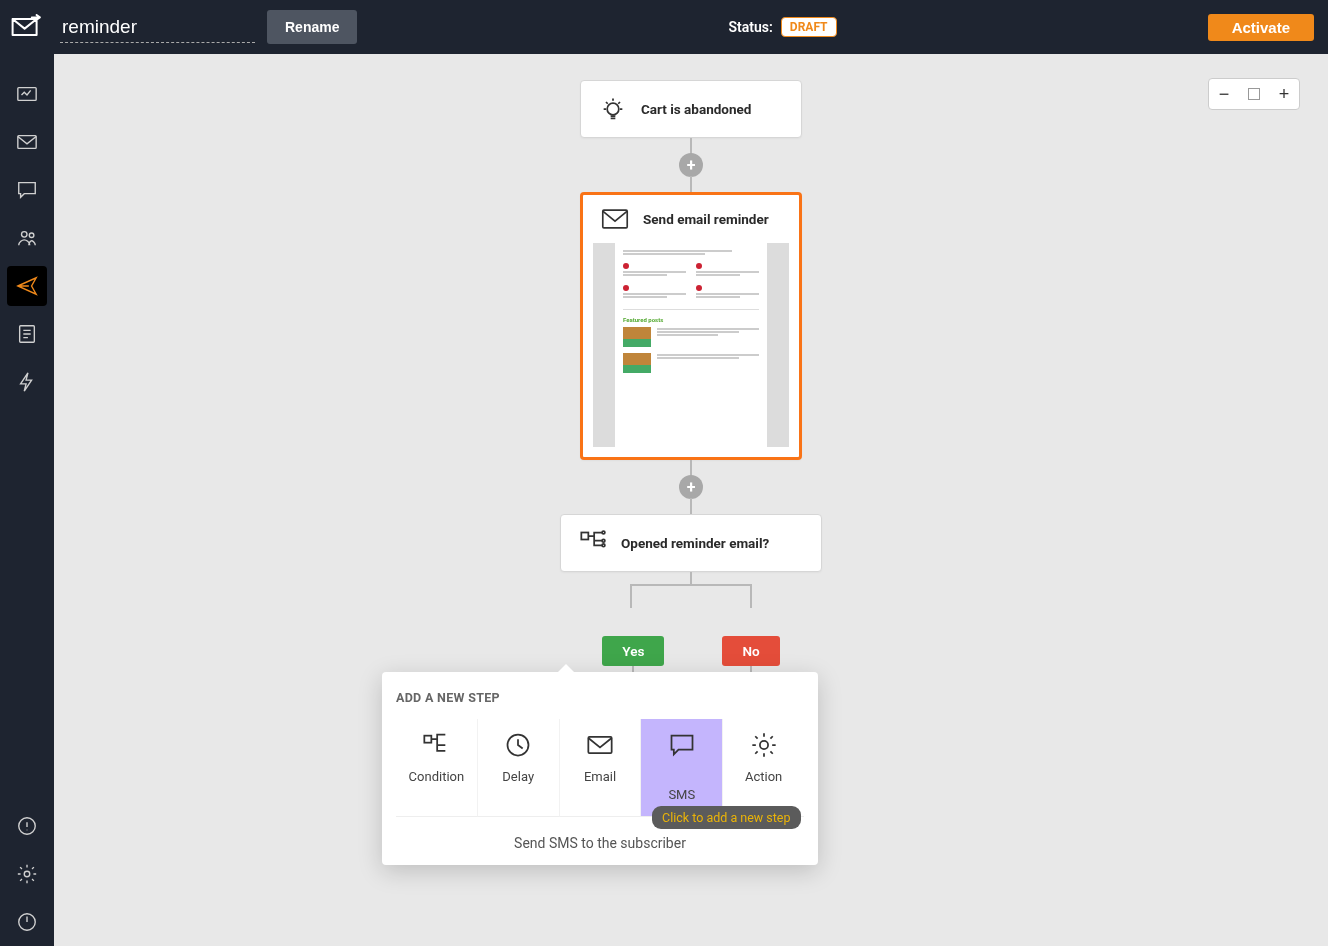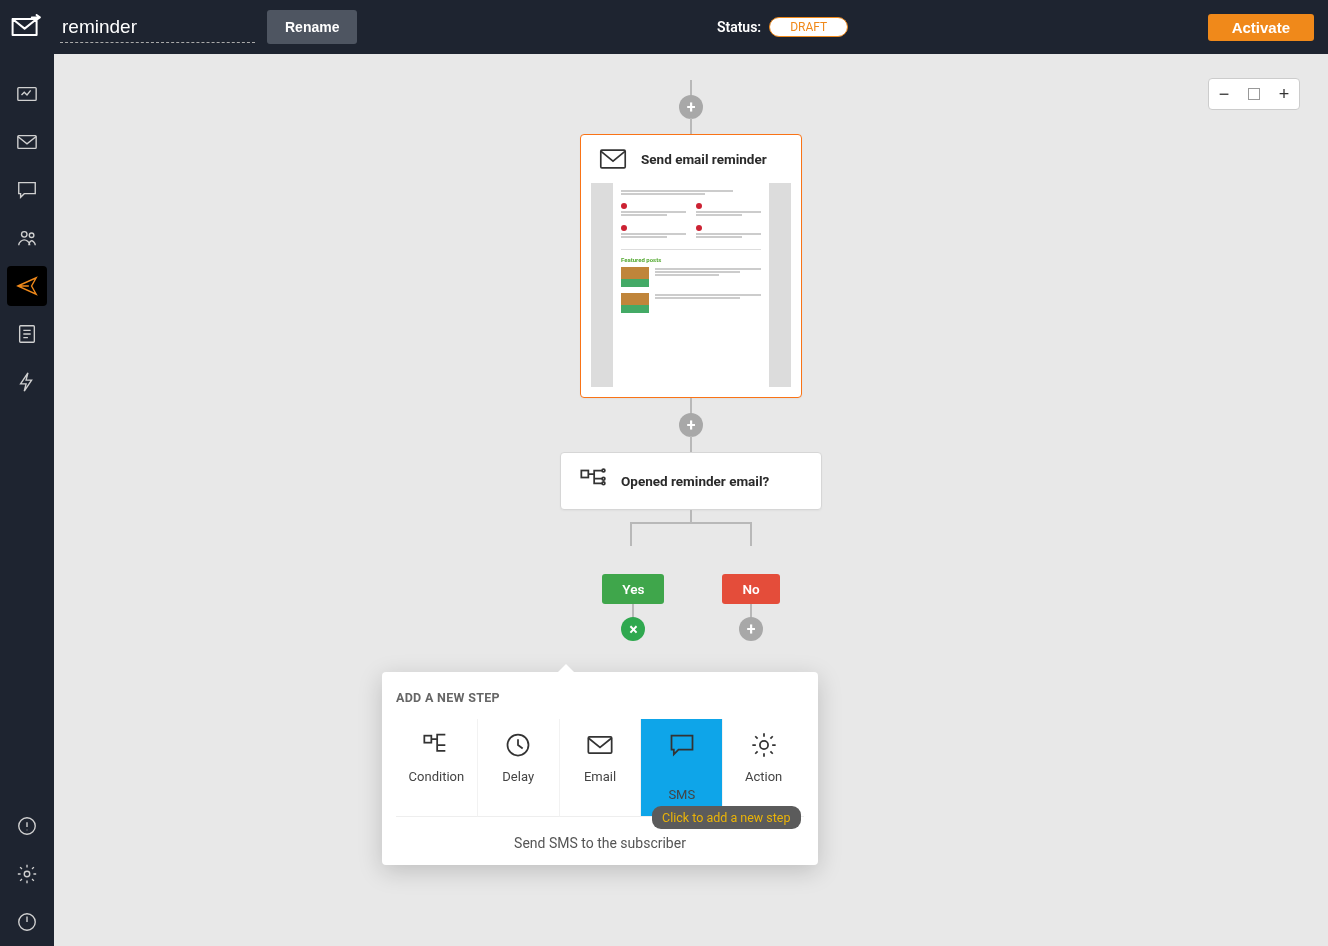--- a/index.html
+++ b/index.html
@@ -16,21 +16,21 @@
   .name-input {
     background: transparent; border: none; border-bottom: 1px dashed #aaa;
     color: #fff; font-size: 19px; padding: 4px 2px; width: 195px; margin-left: 6px;
     outline: none;
   }
   .rename-btn {
     margin-left: 12px; background: #4e5561; color: #fff; border: none;
     padding: 9px 18px; font-size: 14px; font-weight: 600; border-radius: 3px; cursor: pointer;
   }
   .status-wrap { margin: 0 auto; display: flex; align-items: center; gap: 8px; color: #fff; font-size: 14px; font-weight: 600; }
-  .status-badge { background: #fff; color: #f0891a; border: 1px solid #f0891a; padding: 2px 20px; font-size: 12px; font-weight: 400; border-radius: 10px;}
+  .status-badge { background: #fff; color: #f0891a; border: 1px solid #f0891a; padding: 2px 8px; font-size: 12px; font-weight: 700; border-radius: 4px;}
   .activate-btn { background: #f0891a; color: #fff; border: none; padding: 5px 24px; font-size: 15px; font-weight: 600; border-radius: 3px; cursor: pointer; }
 
   
   .sidebar {
     position: absolute; left: 0; top: 54px; bottom: 0; width: 54px;
     background: #1e2430; display: flex; flex-direction: column; align-items: center;
     padding-top: 16px; z-index: 40;
   }
   .sidebar-item { width: 40px; height: 40px; display: flex; align-items: center; justify-content: center; margin: 4px 0; border-radius: 4px; cursor: pointer; }
   .sidebar-item.active { background: #000; }
@@ -58,21 +58,21 @@
   .card {
     background: #fff; border: 1px solid #d6d6d6; border-radius: 4px;
     display: flex; align-items: center; gap: 14px; padding: 14px 18px;
     width: 222px; box-shadow: 0 1px 2px rgba(0,0,0,0.04);
   }
   .card.wide { width: 262px; padding: 14px 18px; }
   .card .card-icon { width: 28px; height: 28px; flex-shrink: 0; }
   .card .card-icon svg { width: 100%; height: 100%; stroke: #333; fill: none; stroke-width: 1.5; }
   .card .card-title { font-size: 13.5px; font-weight: 700; color: #2a2a2a; }
 
-  .email-card { width: 222px; background: #fff; border: 1px solid #f97316; border-radius: 4px; padding: 0; box-shadow: 0 1px 2px rgba(0,0,0,0.04);}
+  .email-card { width: 222px; background: #fff; border: 3px solid #f97316; border-radius: 4px; padding: 0; box-shadow: 0 1px 2px rgba(0,0,0,0.04);}
   .email-card .ec-head { display: flex; align-items: center; gap: 14px; padding: 14px 18px; }
   .email-card .ec-head .card-icon { width: 28px; height: 20px; }
   .email-card .ec-head svg { width: 100%; height: 100%; stroke: #333; fill: none; stroke-width: 1.5; }
   .email-card .ec-head .card-title { font-size: 13.5px; font-weight: 700; color: #2a2a2a; }
   .email-preview { margin: 0 10px 10px 10px; height: 204px; background: #dcdcdc; position: relative; overflow: hidden; }
   .email-preview .ep-inner { position: absolute; left: 22px; right: 22px; top: 0; bottom: 0; background: #fff; padding: 6px 8px; font-size: 5px; color: #666; }
   .ep-row { display: flex; gap: 10px; margin-top: 8px; }
   .ep-col { flex: 1; }
   .ep-dot { width: 6px; height: 6px; background: #c23; border-radius: 50%; margin-bottom: 2px; }
   .ep-line { height: 2px; background: #ccc; margin: 1px 0; }
@@ -108,21 +108,21 @@
     left: 50%; transform: translateX(-309px); top: 618px;
   }
   .popover::before {
     content: ""; position: absolute; top: -8px; left: 176px; width: 0; height: 0;
     border-left: 8px solid transparent; border-right: 8px solid transparent; border-bottom: 8px solid #fff;
   }
   .popover-title { font-size: 12.5px; font-weight: 700; color: #666; letter-spacing: 0.3px; margin-bottom: 14px; }
   .step-options { display: flex; }
   .step-opt { flex: 1; display: flex; flex-direction: column; align-items: center; gap: 10px; padding: 12px 4px 14px; cursor: pointer; border-bottom: 1px solid #eee; border-right: 1px solid #f2f2f2;}
   .step-opt:last-child { border-right: none; }
-  .step-opt.hover { background: #0ea5e9; gap: 28px; }
+  .step-opt.hover { background: #c4b5fd; gap: 28px; }
   .step-opt svg { width: 28px; height: 28px; stroke: #333; fill: none; stroke-width: 1.5; }
   .step-opt span { font-size: 13px; color: #444; }
   .popover-desc { text-align: center; font-size: 14px; color: #555; margin-top: 18px; }
 
   .tooltip {
     position: absolute; background: #5b5b5b; color: #eab308; font-size: 12.5px;
     padding: 4px 10px; border-radius: 9px; white-space: nowrap; z-index: 70;
   }
 </style>
 </head>
@@ -210,20 +210,29 @@
   <div class="zoom">
     <button>−</button>
     <div class="fit">
         <div></div>
       </div>
     <button>+</button>
   </div>
 
   <div class="flow">
 
+    <div class="card">
+      <div class="card-icon">
+        <svg viewBox="0 0 24 24">
+            <circle cx="12" cy="12" r="5"></circle>
+            <path d="M10 18 h4 M10 20 h4 M12 3 v2 M4 12 h2 M18 12 h2 M6 6 l1.5 1.5 M18 6 l-1.5 1.5"></path>
+          </svg>
+      </div>
+      <div class="card-title">Cart is abandoned</div>
+    </div>
 
     <div class="vline" style="height:16px"></div>
     <div class="plus-node">+</div>
     <div class="vline" style="height:16px"></div>
 
     <div class="email-card">
       <div class="ec-head">
         <div class="card-icon">
           <svg viewBox="0 0 24 18">
               <rect x="1" y="1" width="22" height="16" rx="1"></rect>

